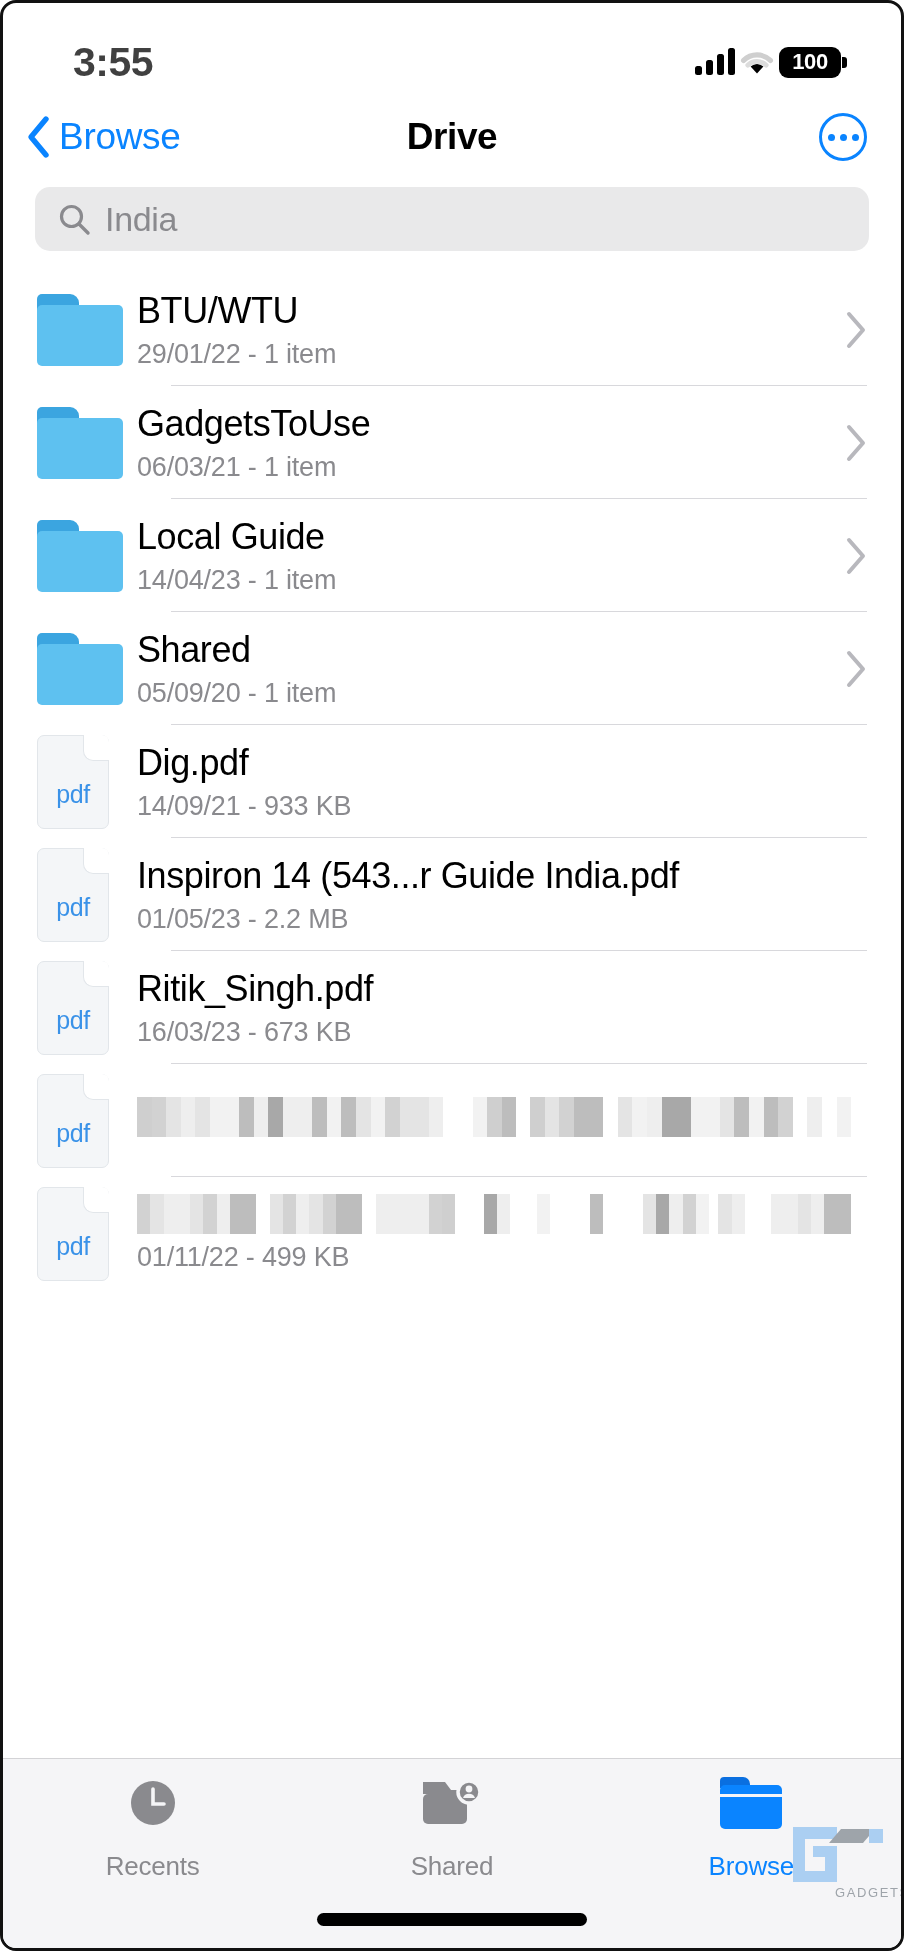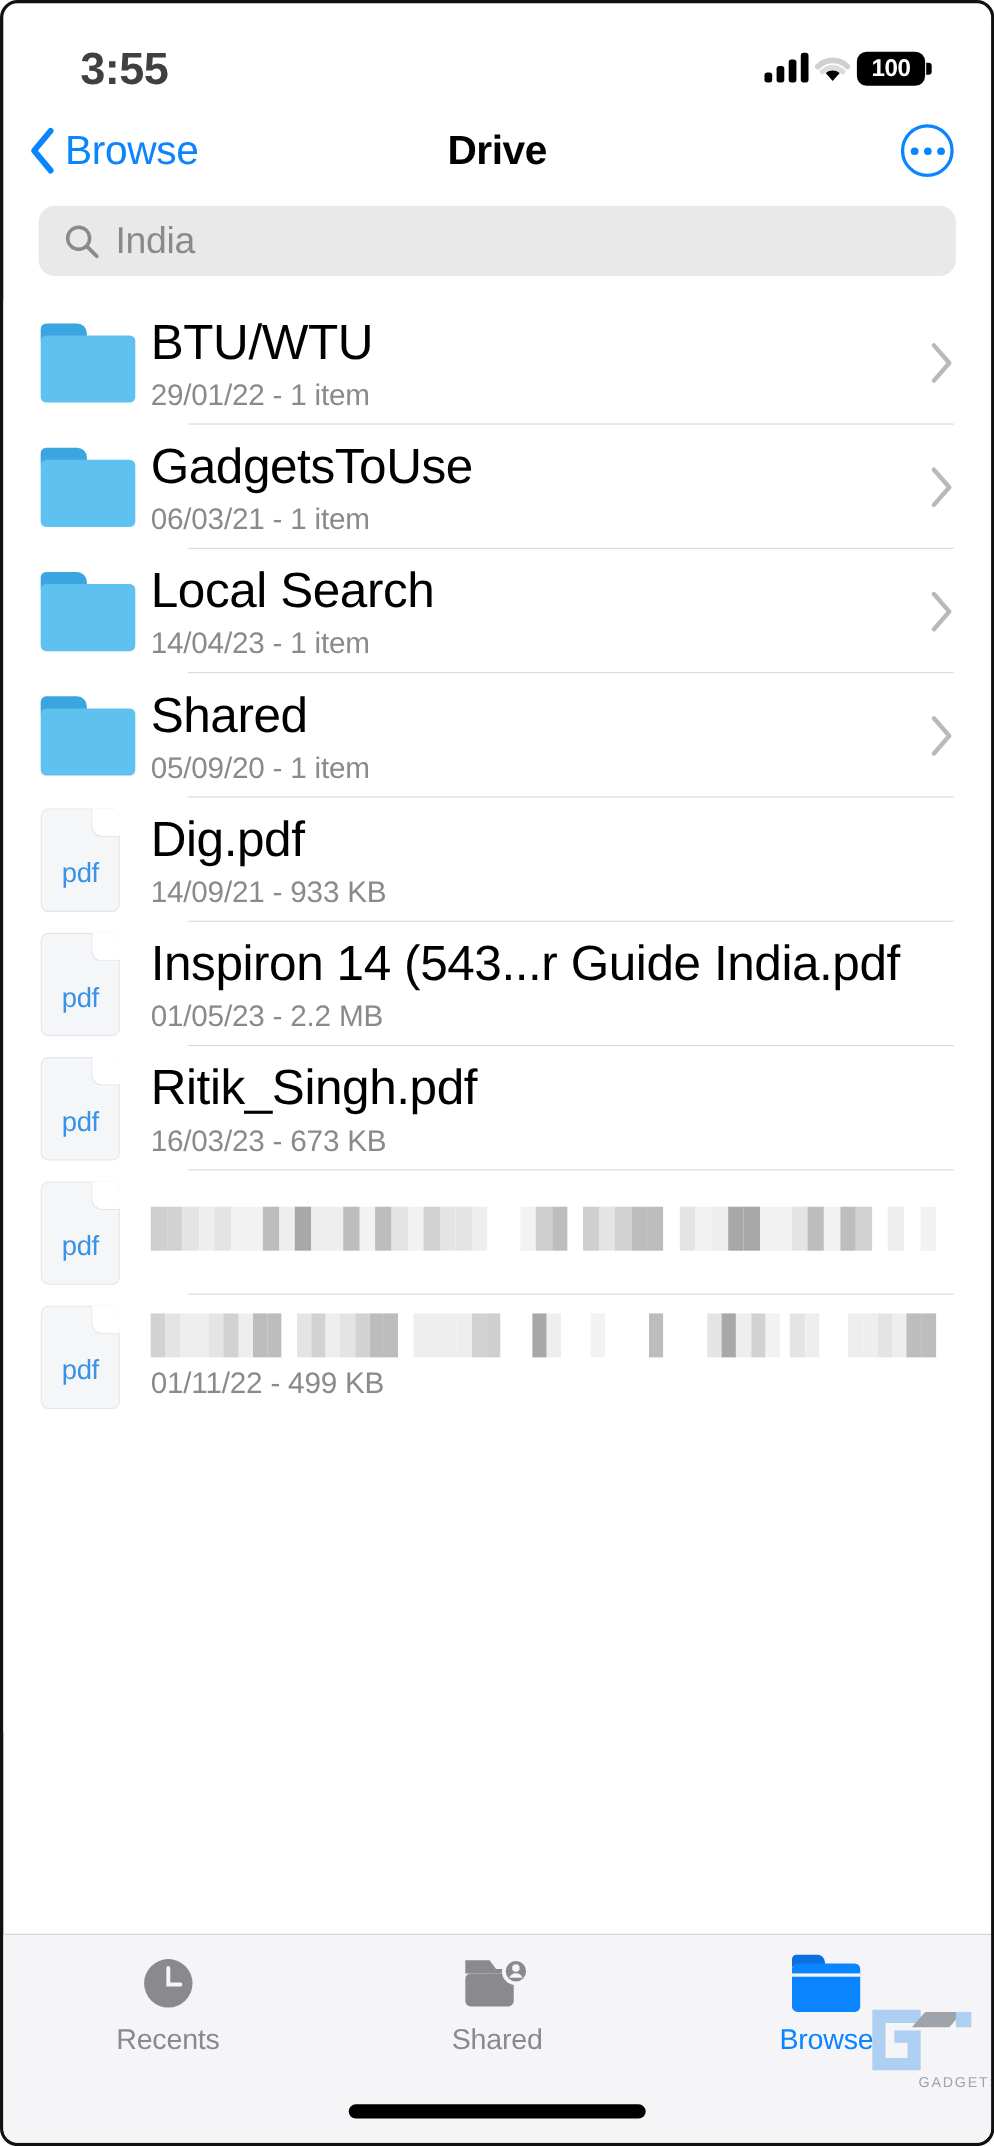--- a/index.html
+++ b/index.html
@@ -237,21 +237,21 @@
     font-family: "Liberation Sans", sans-serif;
   }
   .doc .pen { position: absolute; left: 9px; top: 30px; }
 
   .row-text {
     flex: 1 1 auto;
     min-width: 0;
     padding-right: 16px;
   }
   .row-title {
-    font-size: 45px;
+    font-size: 36px;
     color: #000000;
     letter-spacing: -0.4px;
     white-space: nowrap;
     overflow: hidden;
   }
   .row-sub {
     margin-top: 7px;
     font-size: 27px;
     color: #8a8a8e;
     letter-spacing: -0.2px;
@@ -284,21 +284,21 @@
   .tabs {
     display: flex;
     height: 142px;
     padding-top: 16px;
   }
   .tab {
     flex: 1 1 0;
     display: flex;
     flex-direction: column;
     align-items: center;
-    gap: 8px;
+    gap: 20px;
     cursor: pointer;
   }
   .tab .ic { height: 56px; display: flex; align-items: center; justify-content: center; }
   .tab .tl {
     font-size: 26px;
     color: #8a8a8e;
     letter-spacing: -0.2px;
   }
   .tab.active .tl { color: #0a84ff; }
 
@@ -433,21 +433,21 @@
         <div class="divider"></div>
       </div>
       <div class="row">
         <div class="row-icon">
           <div class="folder">
             <div class="tab"></div>
             <div class="body"></div>
           </div>
         </div>
         <div class="row-text">
-          <div class="row-title">Local Search</div>
+          <div class="row-title">Local Guide</div>
           <div class="row-sub">14/04/23 - 1 item</div>
         </div>
         <svg class="chev-right" width="22" height="38" viewBox="0 0 22 38">
           <path d="M4 3 L18 19 L4 35" stroke="#b8b8bd" stroke-width="4" fill="none" stroke-linecap="round" stroke-linejoin="round"></path>
         </svg>
         <div class="divider"></div>
       </div>
       <div class="row">
         <div class="row-icon">
           <div class="folder">

